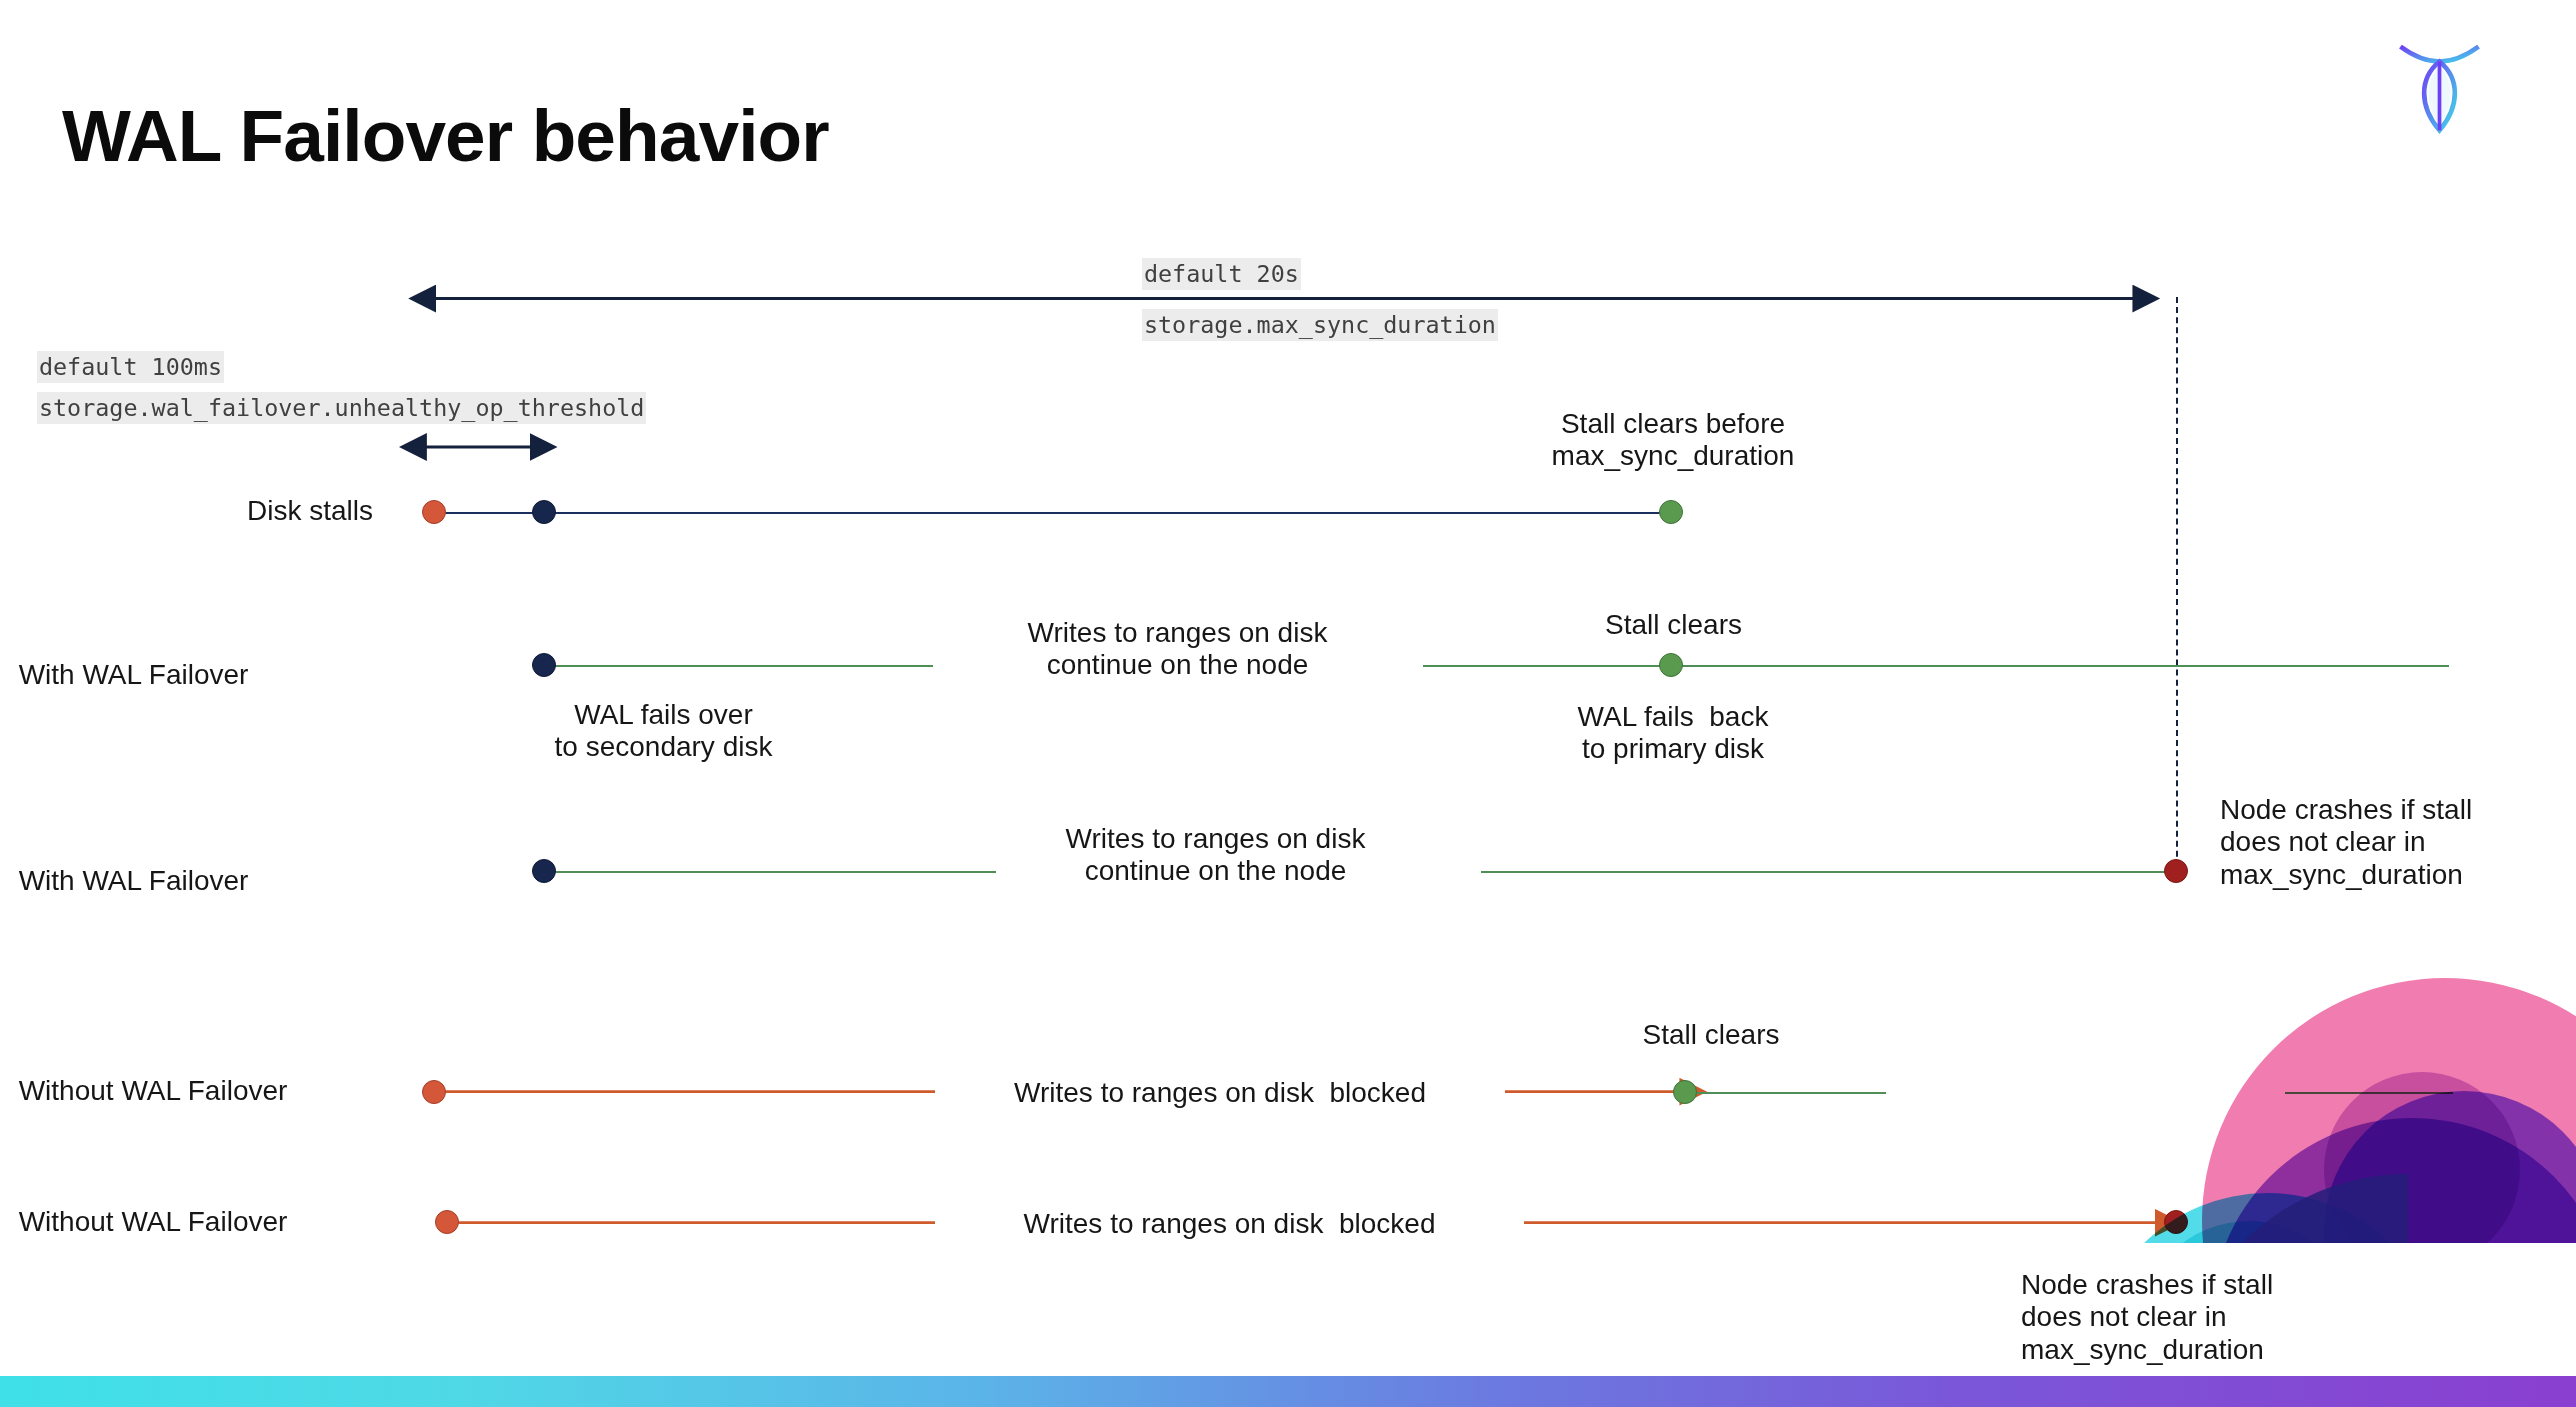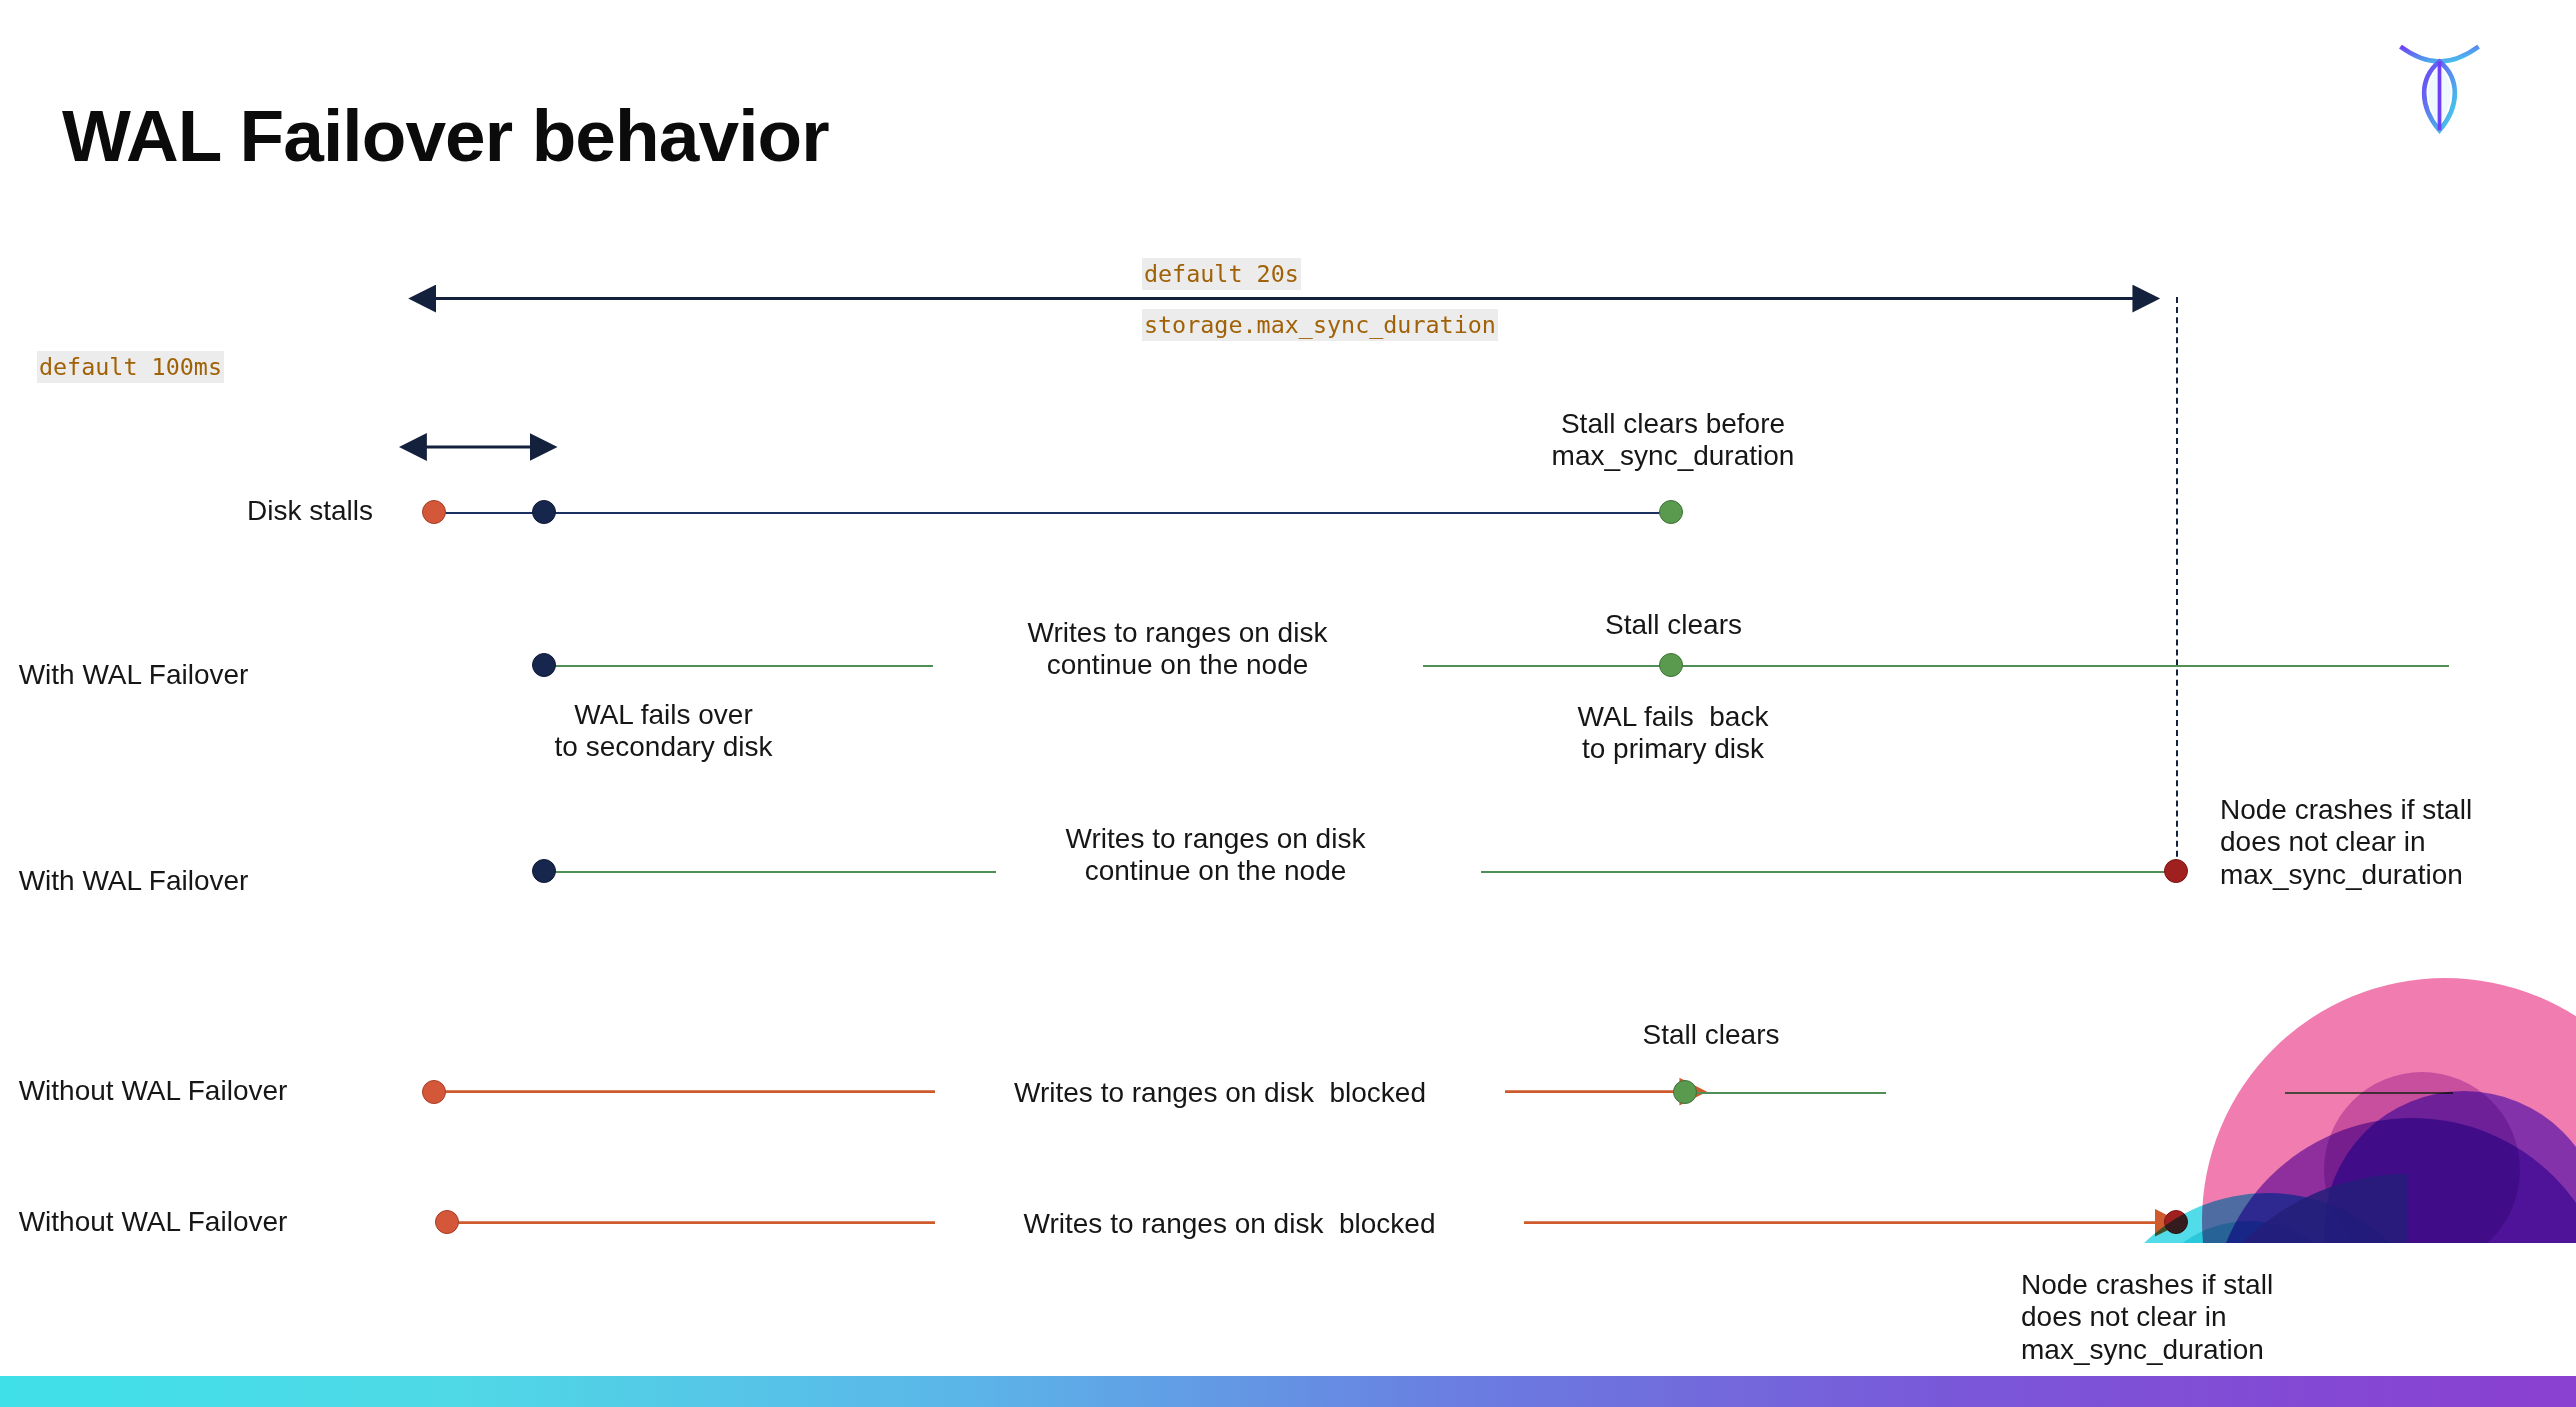--- a/index.html
+++ b/index.html
@@ -53,21 +53,21 @@
   }
   .lbl.center { text-align: center; }
   .lbl.left { text-align: left; }
   .lbl.right { text-align: right; }
 
   .mono {
     position: absolute;
     font-family: "DejaVu Sans Mono", monospace;
     font-size: 23.4px;
     line-height: 1.38;
-    color: #a16207;
+    color: #404040;
     background: #ececec;
     white-space: pre;
     padding: 0 1.9px;
   }
 
   
   .line {
     position: absolute;
     height: 0;
     border-top-width: 2.8px;
@@ -161,20 +161,21 @@
         <path d="M0,0 L10,5 L0,10 z" fill="#14213d"></path>
       </marker>
     </defs>
     <line x1="14" y1="20" x2="1854" y2="20" stroke="#14213d" stroke-width="3" marker-start="url(#arrL)" marker-end="url(#arrR)"></line>
   </svg>
 
   <div class="mono" style="left:1142px; top:258px;">default 20s</div>
   <div class="mono" style="left:1142px; top:298px;margin-top:11px;">storage.max_sync_duration</div>
 
   <div class="mono" style="left:37px; top:351px;">default 100ms</div>
+  <div class="mono" style="left:37px; top:392px;">storage.wal_failover.unhealthy_op_threshold</div>
 
   <svg class="arrow-svg" style="left:411px; top:430px; width:168px; height:34px;" viewBox="0 0 180 36" width="168" height="34">
     <defs>
       <marker id="arrL2" markerWidth="12" markerHeight="12" refX="9" refY="5" orient="auto">
         <path d="M10,0 L0,5 L10,10 z" fill="#14213d"></path>
       </marker>
       <marker id="arrR2" markerWidth="12" markerHeight="12" refX="1" refY="5" orient="auto">
         <path d="M0,0 L10,5 L0,10 z" fill="#14213d"></path>
       </marker>
     </defs>

